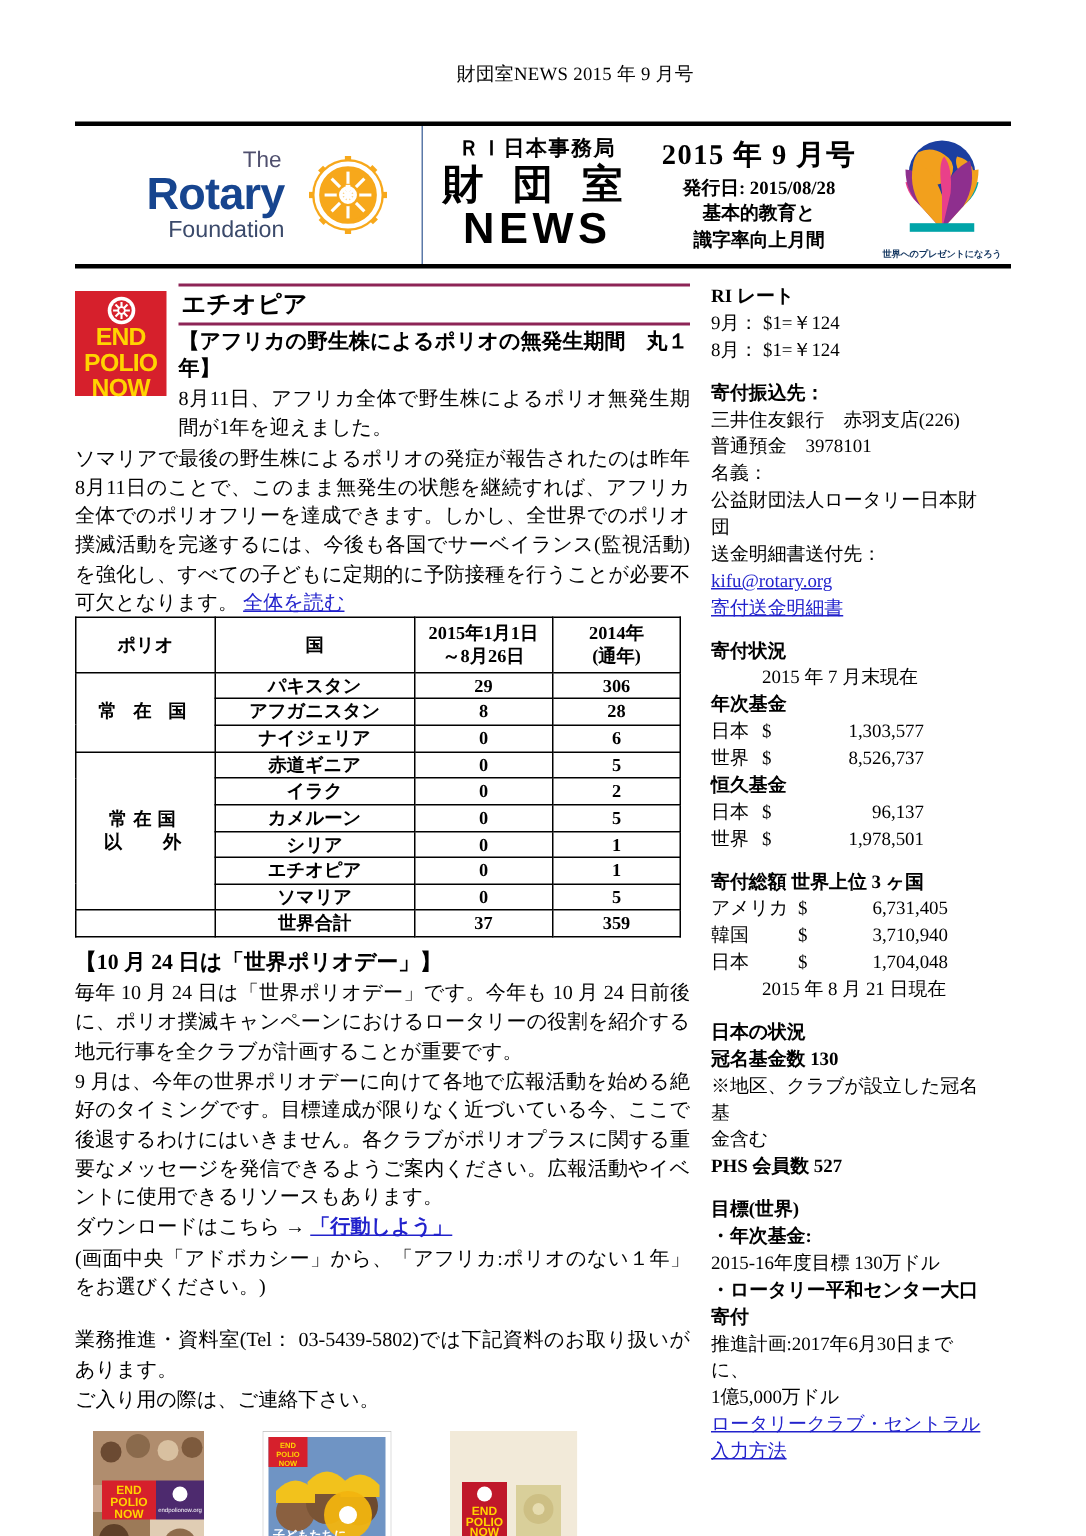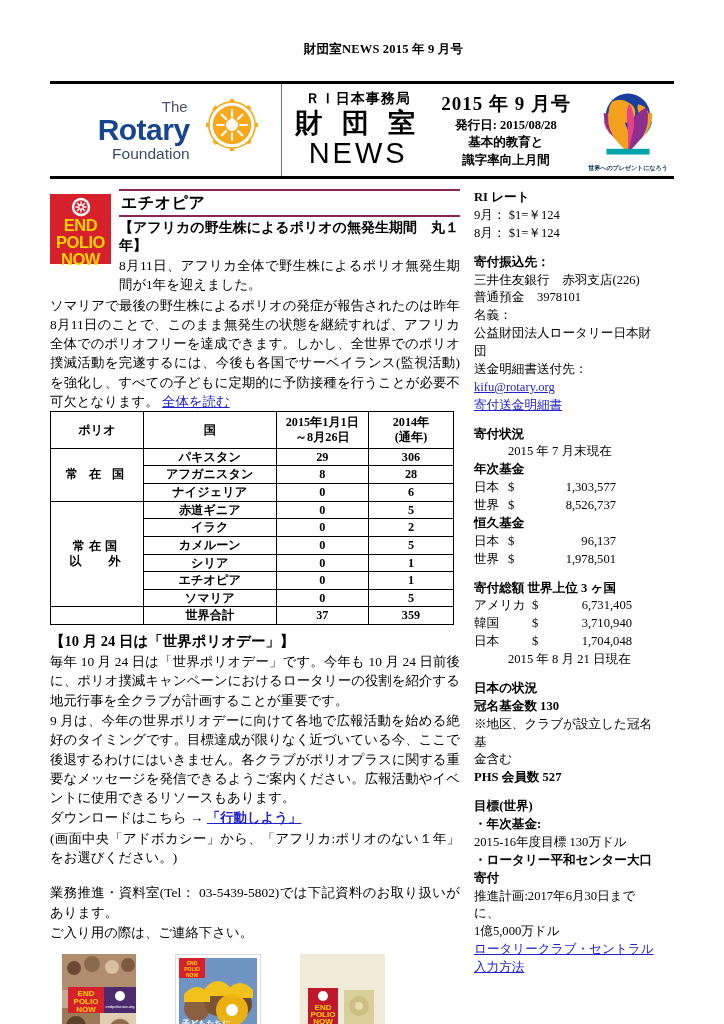--- a/index.html
+++ b/index.html
@@ -20,21 +20,21 @@
     height: 1024px;
     position: relative;
     box-sizing: border-box;
     padding: 0;
   }
 
   
   .running-head {
     text-align: center;
     font-size: 12.5px;
-    font-weight: bold;
+    font-weight: normal;
     padding-top: 41px;
     letter-spacing: 0.2px;
     margin-left: 43px;
   }
 
   
   .masthead {
     margin: 23px 50px 0 50px;
     border-top: 3px solid #000;
     border-bottom: 3px solid #000;
@@ -46,21 +46,21 @@
   .mast-left {
     width: 243px;
     display: flex;
     align-items: center;
     justify-content: center;
     border-right: 1px solid #5b79a8;
     box-sizing: border-box;
   }
   .tf-logo {
     display: flex;
-    align-items: flex-start;
+    align-items: center;
     gap: 16px;
     margin-left: 24px;
   }
   .tf-words {
     text-align: right;
     line-height: 1;
     font-family: "Liberation Sans", sans-serif;
     color: #1d3f86;
   }
   .tf-the {
@@ -110,21 +110,21 @@
     font-family: "Liberation Sans", sans-serif;
     font-size: 27px;
     font-weight: bold;
     letter-spacing: 6px;
     line-height: 1.12;
     margin-top: 1px;
   }
   .mast-news {
     font-family: "Liberation Sans", sans-serif;
     font-size: 29px;
-    font-weight: normal;
+    font-weight: bold;
     letter-spacing: 3px;
     line-height: 1.05;
     text-align: center;
   }
 
   .mast-right {
     flex: 1;
     display: flex;
     align-items: center;
     justify-content: flex-start;

